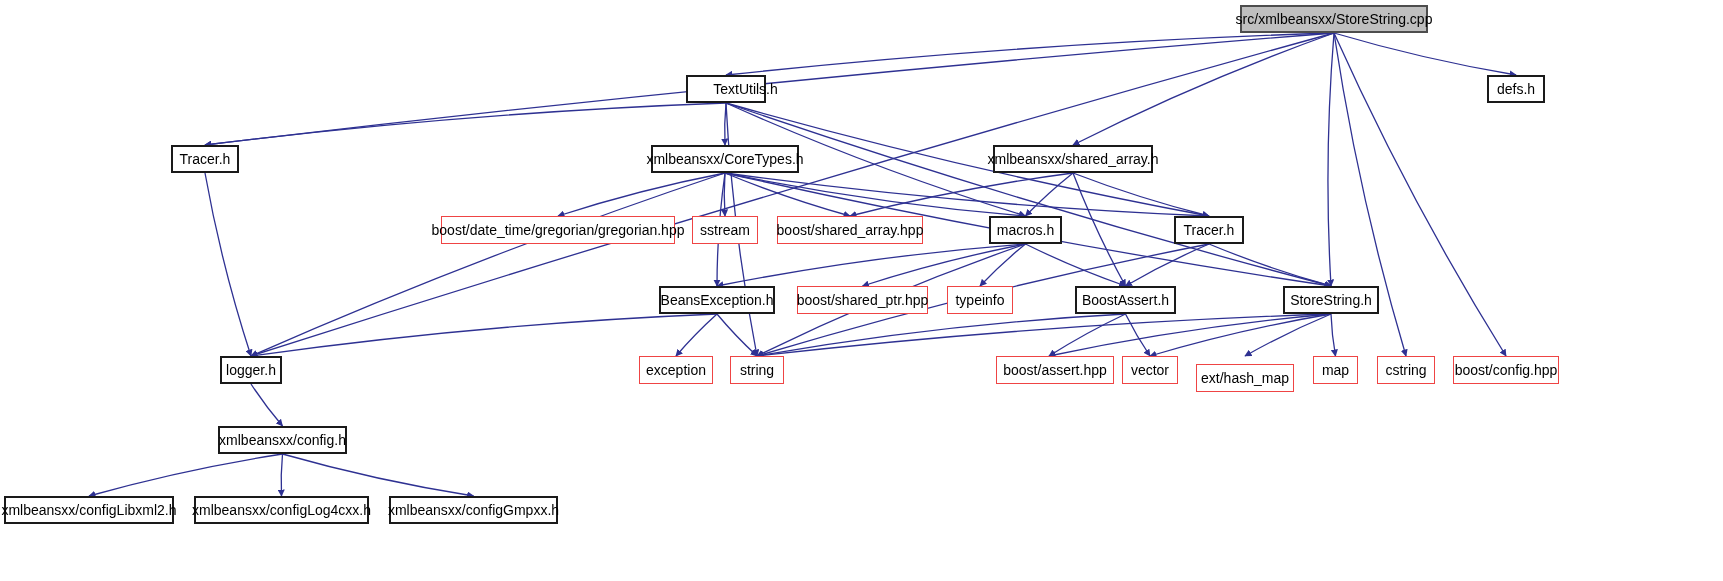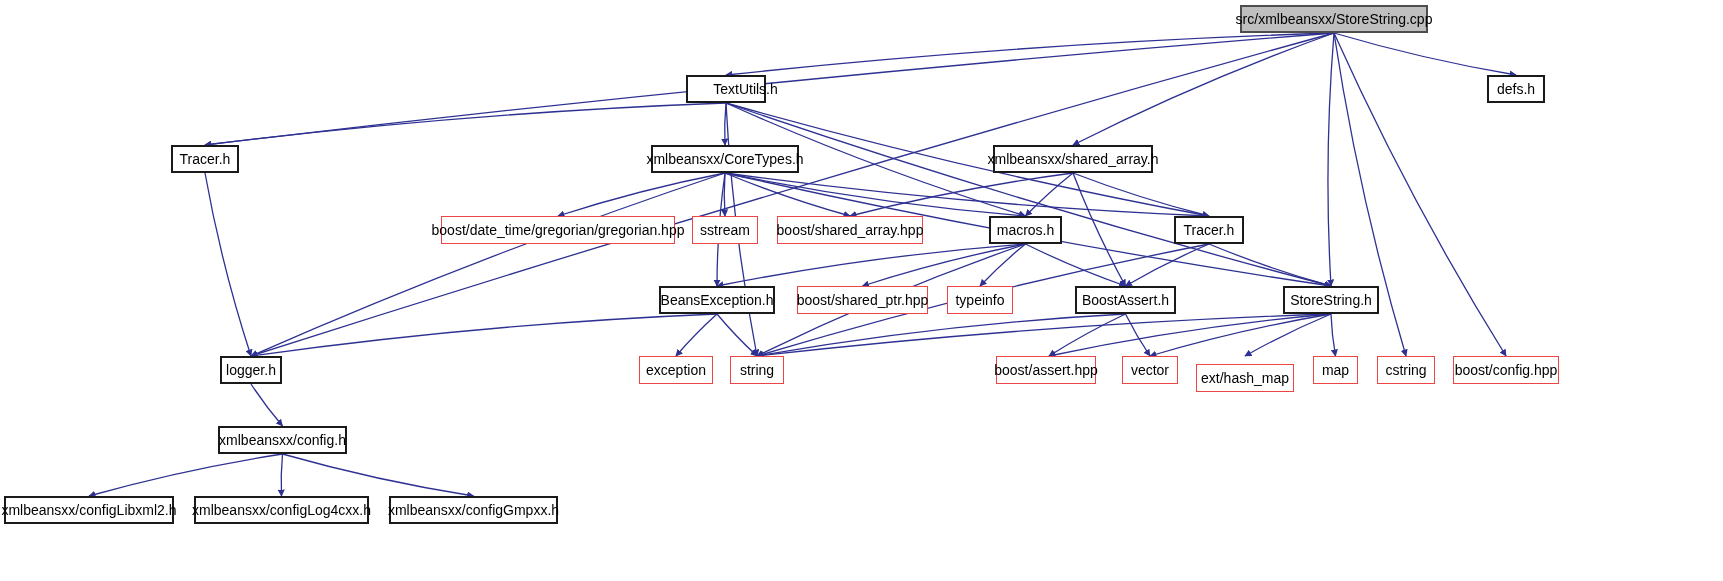--- a/index.html
+++ b/index.html
@@ -165,21 +165,21 @@
       </div>
       <div class="node hdr" style="left: 1283px; top: 286px; width: 96px;">
         <span>StoreString.h</span>
       </div>
       <div class="node sys" style="left: 639px; top: 356px; width: 74px;">
         <span>exception</span>
       </div>
       <div class="node sys" style="left: 730px; top: 356px; width: 54px;">
         <span>string</span>
       </div>
-      <div class="node sys" style="left: 996px; top: 356px; width: 100px;">
+      <div class="node sys" style="left: 996px; top: 356px; width: 118px;">
         <span>boost/assert.hpp</span>
       </div>
       <div class="node sys" style="left: 1122px; top: 356px; width: 56px; justify-content: flex-end;">
         <span>vector</span>
       </div>
       <div class="node sys" style="left: 1196px; top: 364px; width: 98px; text-align: center;">
         <span>ext/hash_map</span>
       </div>
       <div class="node sys" style="left: 1313px; top: 356px; width: 45px;">
         <span>map</span>

